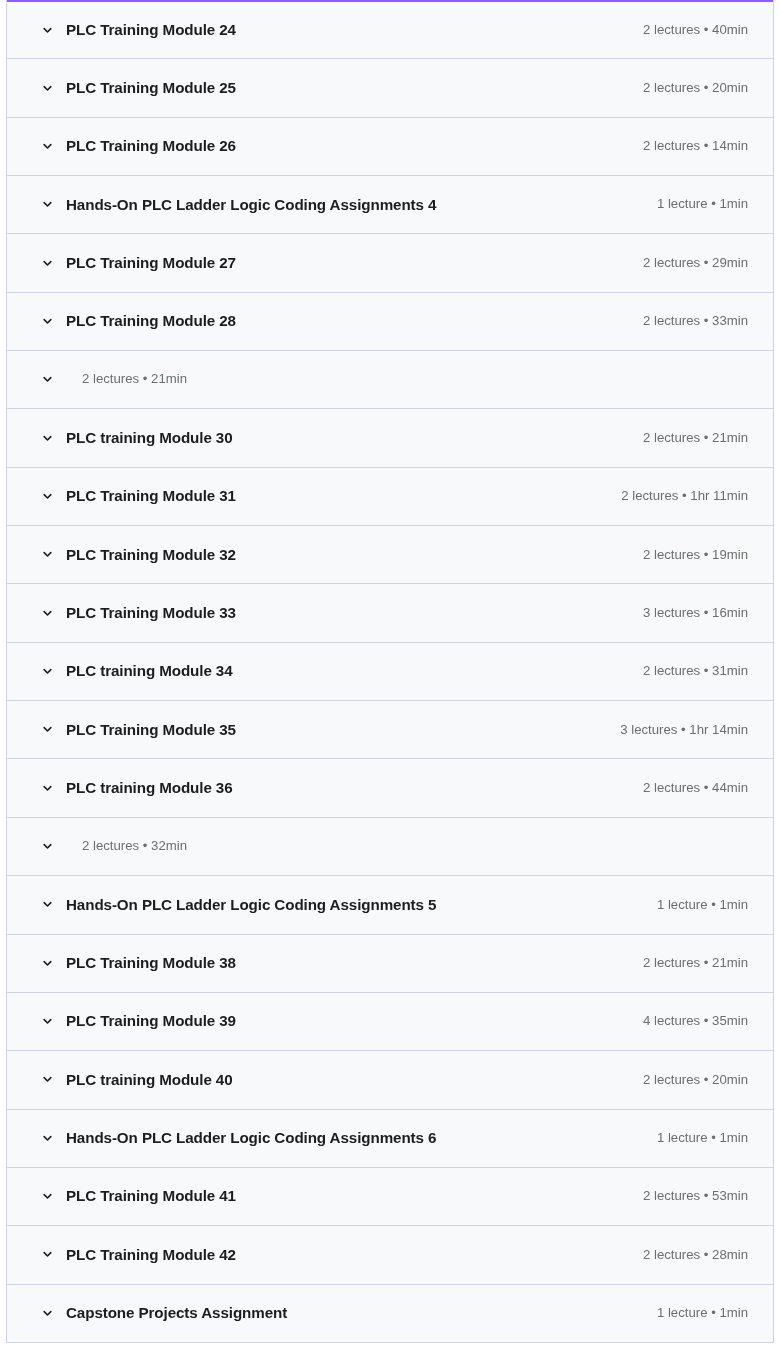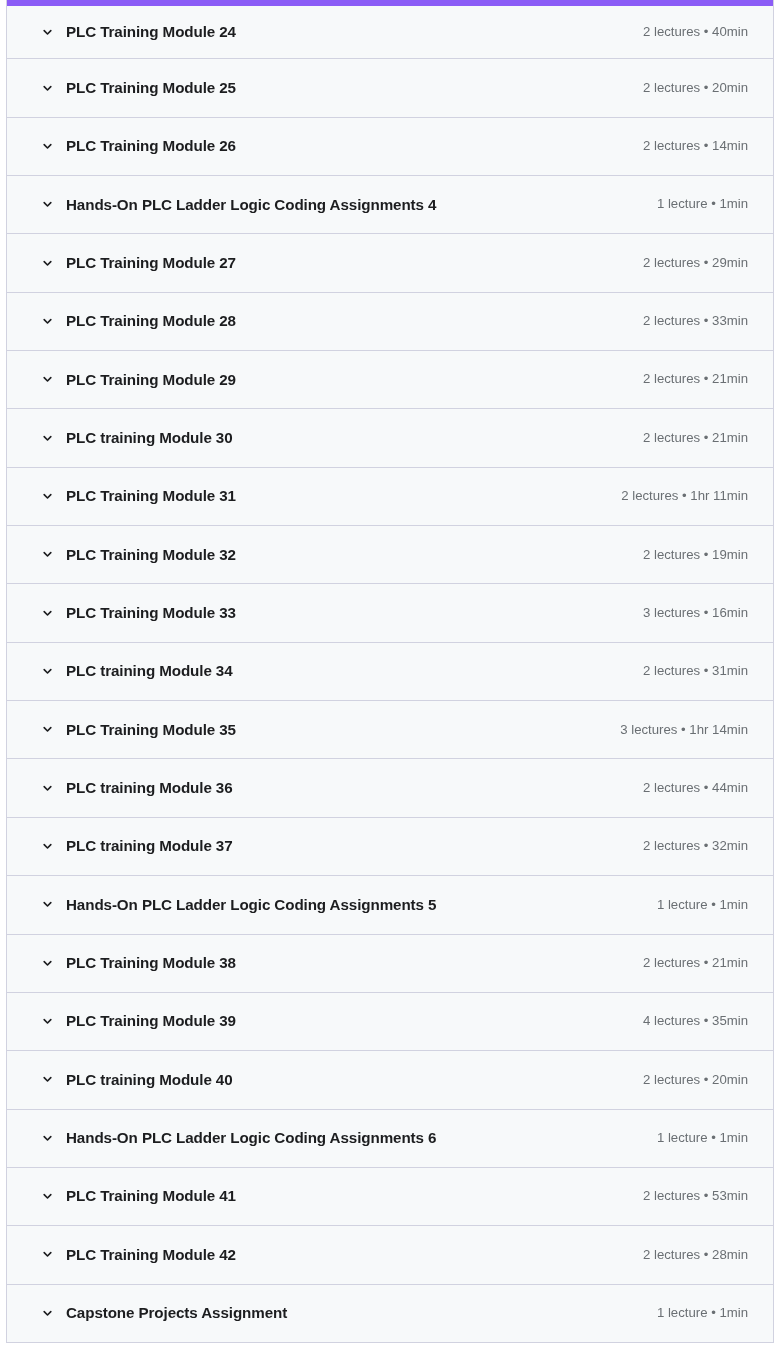--- a/index.html
+++ b/index.html
@@ -32,21 +32,21 @@
     box-sizing: border-box;
     height: 58.35px;
     display: flex;
     align-items: center;
     background: #f7f9fa;
     border-top: 1px solid #d1d2e0;
     padding: 0 25px 0 30px;
     cursor: pointer;
   }
   .section-row:first-child {
-    border-top: 6px solid #8b5cf6;
+    border-top: 2px solid #8b5cf6;
   }
 
   .chevron-wrap {
     flex: 0 0 auto;
     width: 21px;
     height: 21px;
     display: flex;
     align-items: center;
     justify-content: center;
     margin-right: 8px;
@@ -136,21 +136,20 @@
       </span>
       <span class="section-title">PLC Training Module 28</span>
       <span class="section-meta">2 lectures • 33min</span>
     </div>
     <div class="section-row">
       <span class="chevron-wrap">
         <svg viewBox="0 0 24 24" aria-hidden="true" focusable="false">
           <path d="M6.7 9.1 12 14.4l5.3-5.3" fill="none" stroke="#1c1d1f" stroke-width="2.6" stroke-linecap="round" stroke-linejoin="round"></path>
         </svg>
       </span>
-      <span class="section-title">PLC Training Module 29</span>
       <span class="section-meta">2 lectures • 21min</span>
     </div>
     <div class="section-row">
       <span class="chevron-wrap">
         <svg viewBox="0 0 24 24" aria-hidden="true" focusable="false">
           <path d="M6.7 9.1 12 14.4l5.3-5.3" fill="none" stroke="#1c1d1f" stroke-width="2.6" stroke-linecap="round" stroke-linejoin="round"></path>
         </svg>
       </span>
       <span class="section-title">PLC training Module 30</span>
       <span class="section-meta">2 lectures • 21min</span>
@@ -208,21 +207,20 @@
       </span>
       <span class="section-title">PLC training Module 36</span>
       <span class="section-meta">2 lectures • 44min</span>
     </div>
     <div class="section-row">
       <span class="chevron-wrap">
         <svg viewBox="0 0 24 24" aria-hidden="true" focusable="false">
           <path d="M6.7 9.1 12 14.4l5.3-5.3" fill="none" stroke="#1c1d1f" stroke-width="2.6" stroke-linecap="round" stroke-linejoin="round"></path>
         </svg>
       </span>
-      <span class="section-title">PLC training Module 37</span>
       <span class="section-meta">2 lectures • 32min</span>
     </div>
     <div class="section-row">
       <span class="chevron-wrap">
         <svg viewBox="0 0 24 24" aria-hidden="true" focusable="false">
           <path d="M6.7 9.1 12 14.4l5.3-5.3" fill="none" stroke="#1c1d1f" stroke-width="2.6" stroke-linecap="round" stroke-linejoin="round"></path>
         </svg>
       </span>
       <span class="section-title">Hands-On PLC Ladder Logic Coding Assignments 5</span>
       <span class="section-meta">1 lecture • 1min</span>

